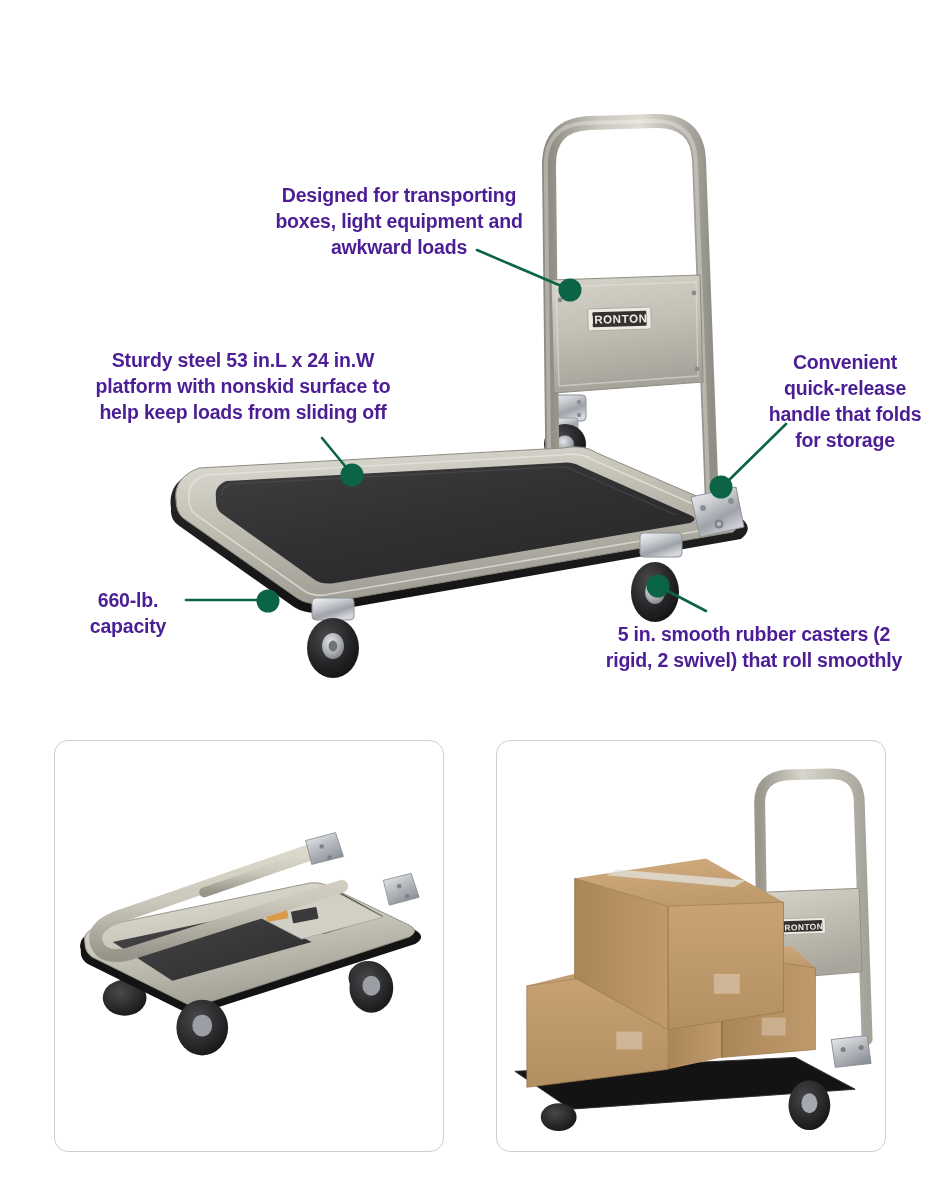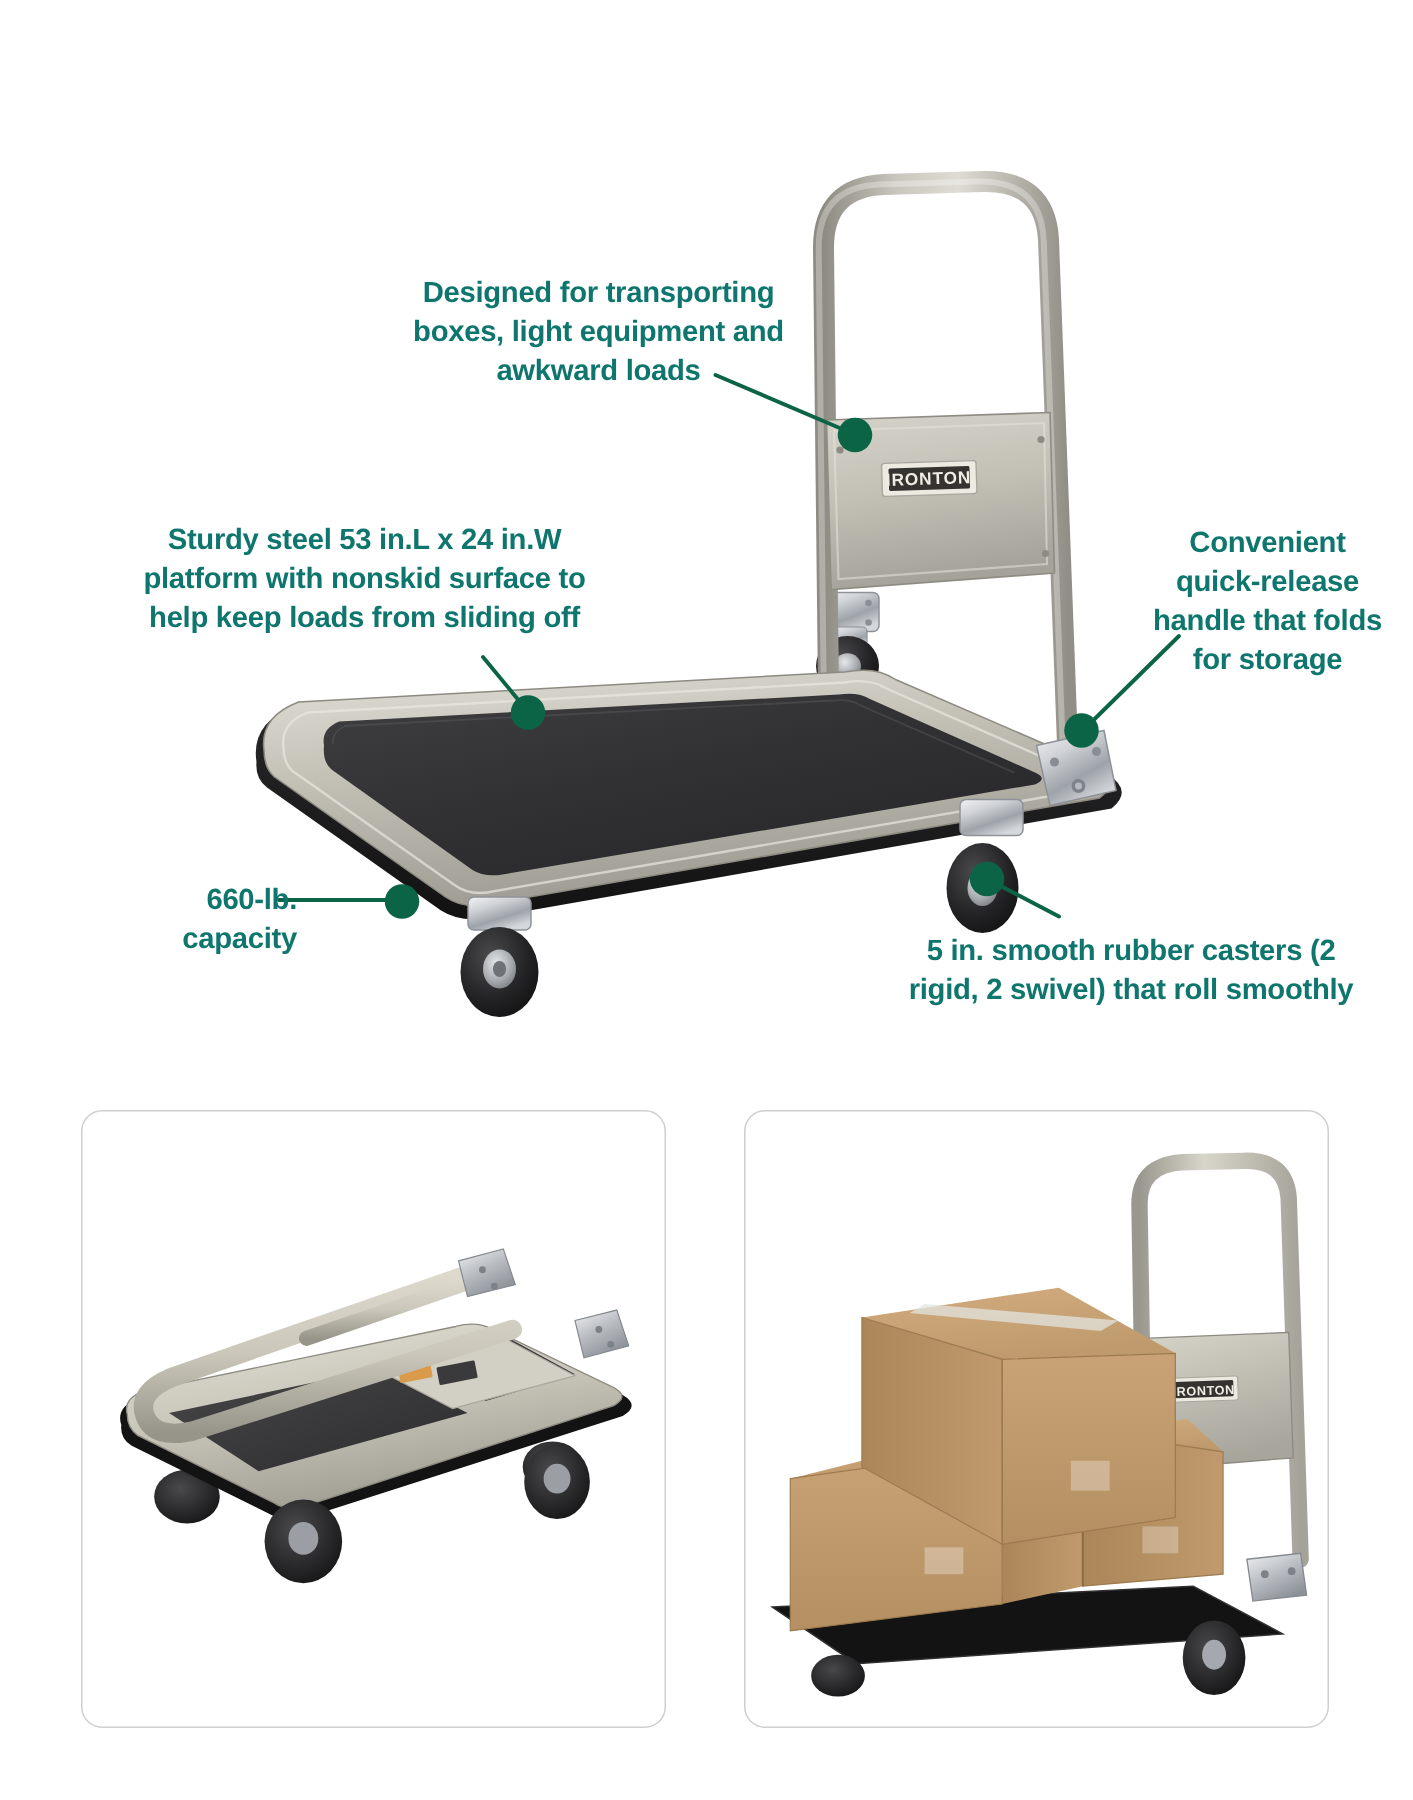--- a/index.html
+++ b/index.html
@@ -25,21 +25,21 @@
   #hero {
     position: absolute;
     left: 0;
     top: 0;
     width: 942px;
     height: 712px;
   }
 
   .callout-text {
     position: absolute;
-    color: #0f766e;
+    color: #4c1d95;
     font-weight: bold;
     font-size: 19.5px;
     line-height: 1.33;
     letter-spacing: -0.2px;
     text-align: center;
     white-space: pre-line;
   }
 
   #svg-hero {
     position: absolute;
@@ -253,21 +253,21 @@
 
     <div class="callout-text" style="left:78px; top:348px; width:330px;">Sturdy steel 53 in.L x 24 in.W
 platform with nonskid surface to
 help keep loads from sliding off</div>
 
     <div class="callout-text" style="left:756px; top:350px; width:178px;">Convenient
 quick-release
 handle that folds
 for storage</div>
 
-    <div class="callout-text" style="left:58px; top:588px; width:140px; text-align:right;">660-lb. capacity</div>
+    <div class="callout-text" style="left:58px; top:588px; width:140px; text-align:center;">660-lb. capacity</div>
 
     <div class="callout-text" style="left:578px; top:622px; width:352px;">5 in. smooth rubber casters (2
 rigid, 2 swivel) that roll smoothly</div>
   </div>
 
   <div id="gallery">
 
     <div id="thumb-left" class="thumb-panel">
       <svg class="thumb-svg" viewBox="0 0 390 412">
         <defs>

